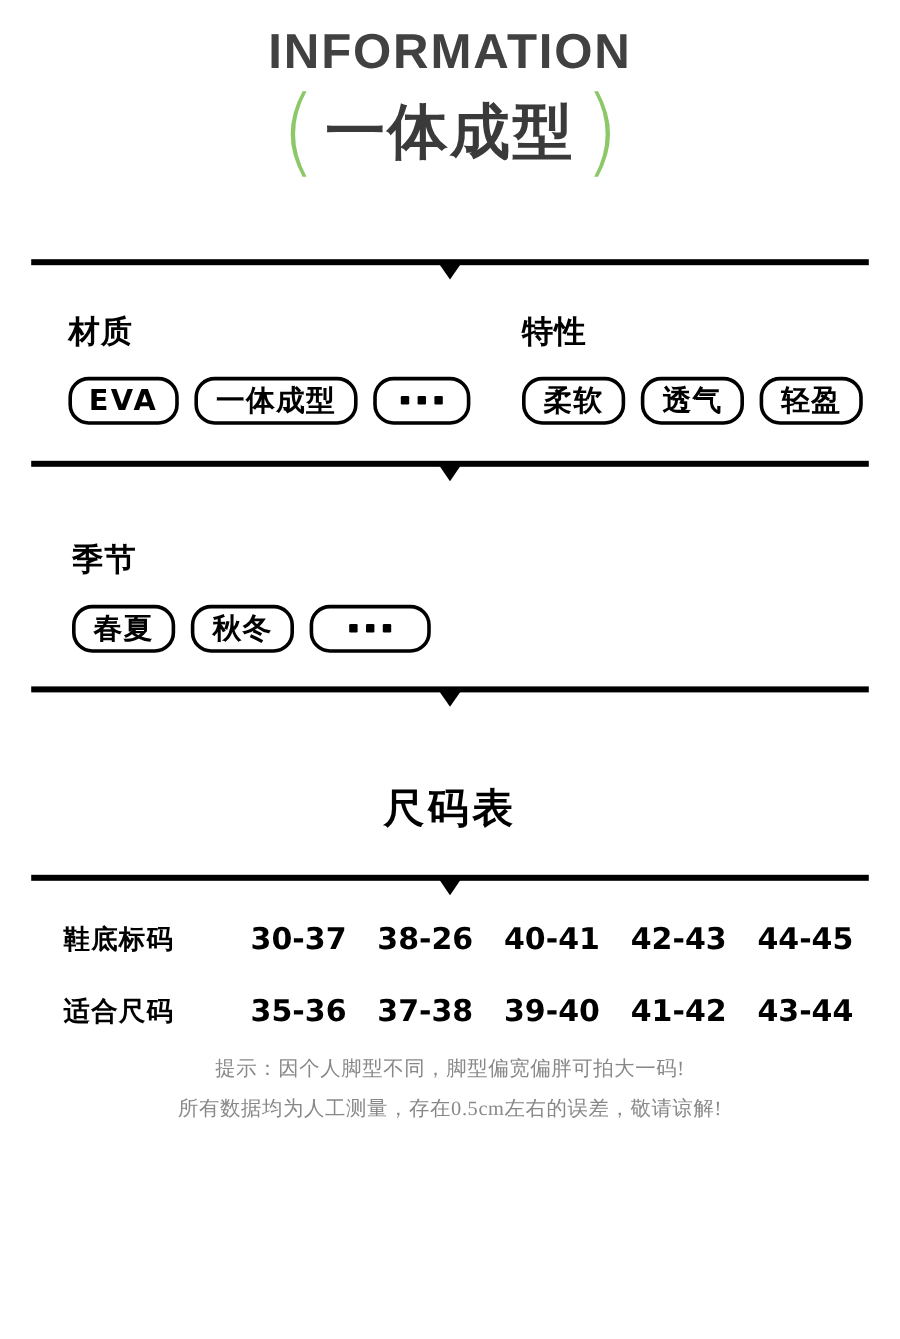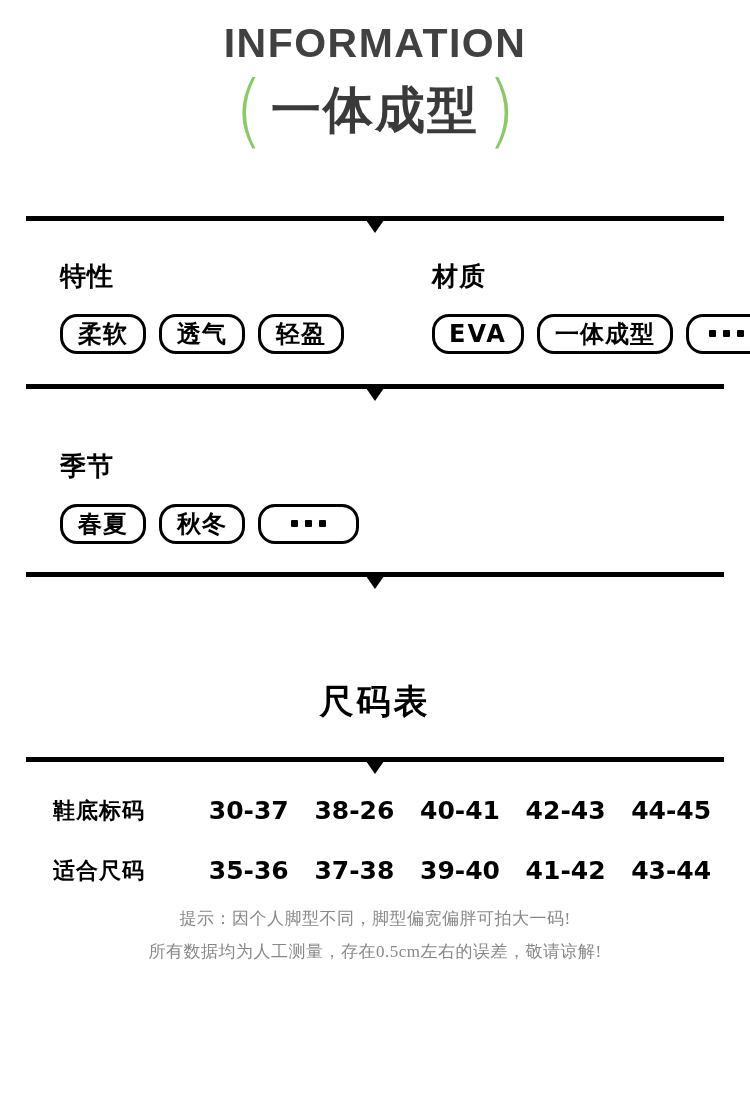--- a/index.html
+++ b/index.html
@@ -200,38 +200,38 @@
 </div>
 
 <div style="margin-top:72px;">
   <div class="divider">
     <span class="bar"></span>
     <span class="notch"></span>
   </div>
 </div>
 
 <div class="spec-row" style="margin-top:38px;">
+  <div class="spec-col">
+    <div class="spec-head">材质</div>
+    <div class="pills" style="margin-top:20px;">
+      <span class="pill eva">EVA</span>
+      <span class="pill">一体成型</span>
+      <span class="pill dots">
+          <i></i>
+          <i></i>
+          <i></i>
+        </span>
+    </div>
+  </div>
   <div class="spec-col right">
     <div class="spec-head">特性</div>
     <div class="pills" style="margin-top:20px;">
       <span class="pill">柔软</span>
       <span class="pill">透气</span>
       <span class="pill">轻盈</span>
-    </div>
-  </div>
-  <div class="spec-col">
-    <div class="spec-head">材质</div>
-    <div class="pills" style="margin-top:20px;">
-      <span class="pill eva">EVA</span>
-      <span class="pill">一体成型</span>
-      <span class="pill dots">
-          <i></i>
-          <i></i>
-          <i></i>
-        </span>
     </div>
   </div>
 </div>
 
 <div style="margin-top:30px;">
   <div class="divider">
     <span class="bar"></span>
     <span class="notch"></span>
   </div>
 </div>
@@ -251,21 +251,21 @@
   </div>
 </div>
 
 <div style="margin-top:28px;">
   <div class="divider">
     <span class="bar"></span>
     <span class="notch"></span>
   </div>
 </div>
 
-<div class="size-title" style="margin-top:102px;">尺码表</div>
+<div class="size-title" style="margin-top:74px;">尺码表</div>
 
 <div style="margin-top:32px;">
   <div class="divider">
     <span class="bar"></span>
     <span class="notch"></span>
   </div>
 </div>
 
 <div class="size-table" style="margin-top:34px;">
   <div class="size-line">

